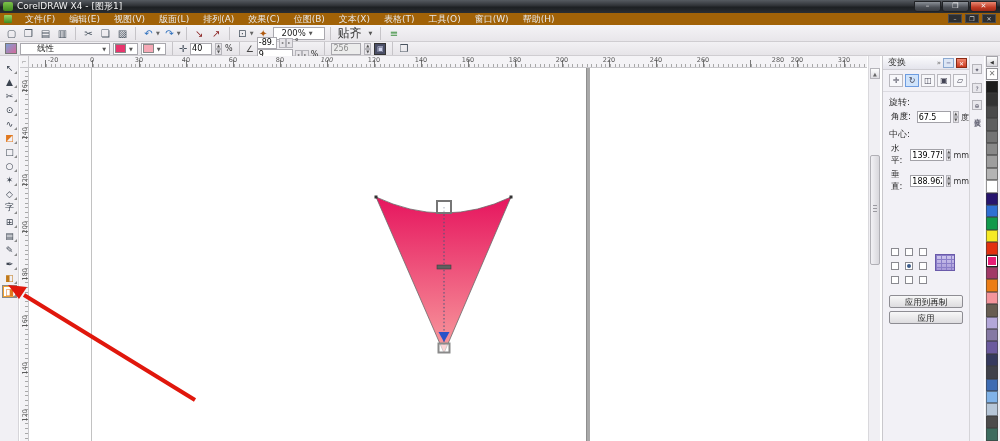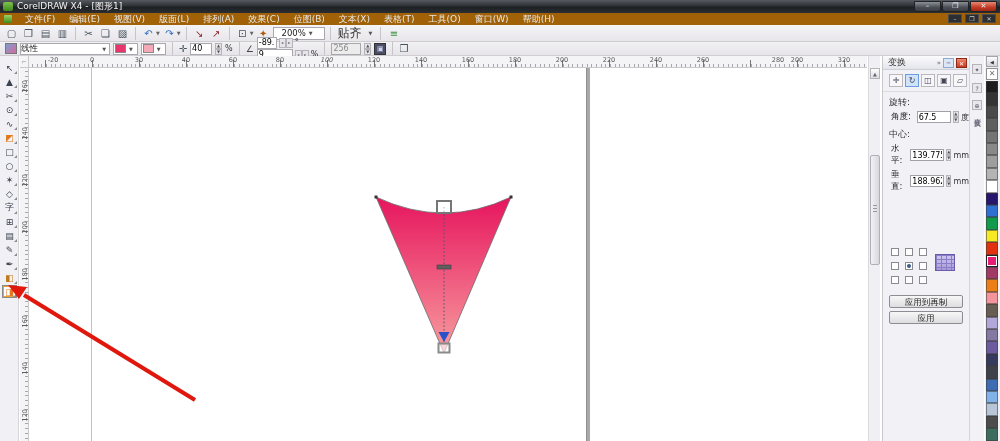--- a/index.html
+++ b/index.html
@@ -58,21 +58,21 @@
   .propbar {
     position:absolute; left:0; top:42px; width:1000px; height:14px;
     background: linear-gradient(#f2f1f4,#e6e4e8);
     border-bottom:1px solid #cfcdd1;
     display:flex; align-items:center; padding-left:5px; gap:3px;
   }
   .pb-filltype-icon { width:12px; height:11px;
     background: linear-gradient(135deg,#7d9fd4,#d46a9a); border:1px solid #777; }
   .pb-select { width:90px; height:12px; background:#fff; border:1px solid #a9a8ae;
     display:inline-flex; align-items:center; justify-content:space-between;
-    font-size:8.5px; padding-left:0; }
+    font-size:8.5px; padding-left:16px; }
   .pb-swatch-combo { display:inline-flex; align-items:center;
     border:1px solid #a9a8ae; background:#fff; height:12px; padding:1px; }
   .pb-swatch { width:11px; height:9px; border:1px solid #888; }
   .pb-input { height:12px; border:1px solid #a9a8ae; background:#fff;
     font-size:8px; font-family:"DejaVu Sans",sans-serif; padding:0 1px; }
   .pb-input:disabled { background:#ececec; color:#8a8a8a; }
   .spin { display:inline-flex; flex-direction:column; width:7px; }
   .spin span { font-size:4px; line-height:4px; color:#555; text-align:center;
     background:#e6e4e8; border:1px solid #b5b4ba; height:6px; }
   .hspin { display:inline-flex; width:14px; }

